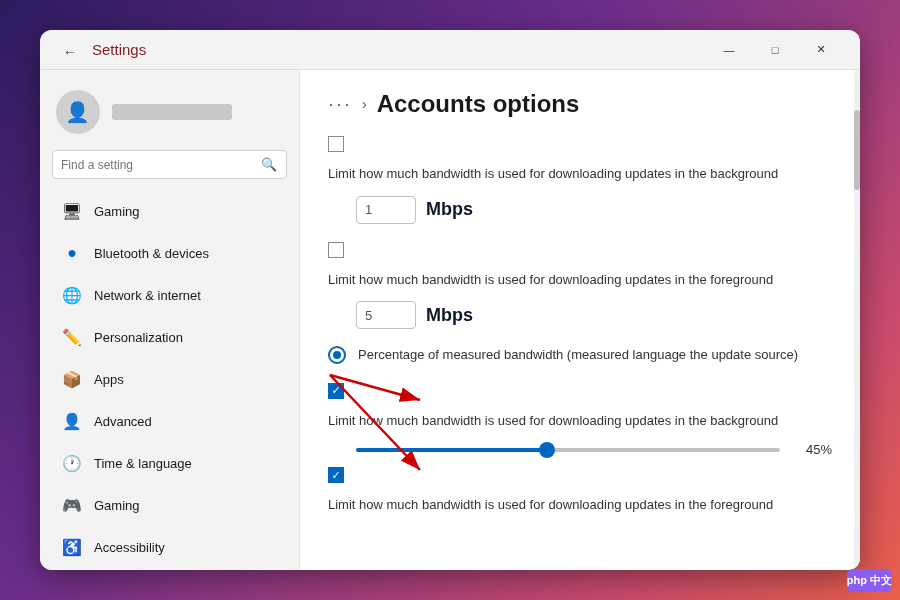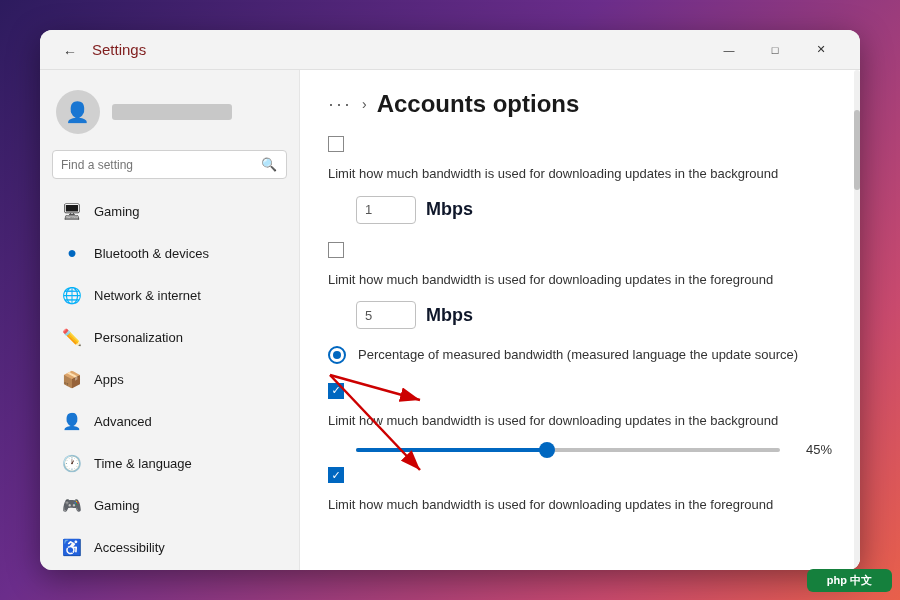--- a/index.html
+++ b/index.html
@@ -146,22 +146,22 @@
       width: 6px; background: #f0f0f0;
       position: absolute; right: 0; top: 0; bottom: 0; border-radius: 3px;
     }
     .scrollbar-thumb {
       width: 6px; background: #c0c0c0; border-radius: 3px; height: 80px; margin-top: 40px;
     }
     .main-wrapper { position: relative; flex: 1; overflow: hidden; display: flex; }
     
     .php-badge {
       position: absolute; bottom: 8px; right: 8px;
-      background: #15803d; border-radius: 6px;
-      padding: 4px 20px; font-size: 11px; color: white; font-weight: bold;
+      background: #8b5cf6; border-radius: 6px;
+      padding: 4px 0; font-size: 11px; color: white; font-weight: bold;
     }
   </style>
 </head>
 <body>
 
 <div class="window">
 
   <div class="title-bar">
     <button class="title-bar-back">←</button>
     <span class="title-bar-title">Settings</span>

